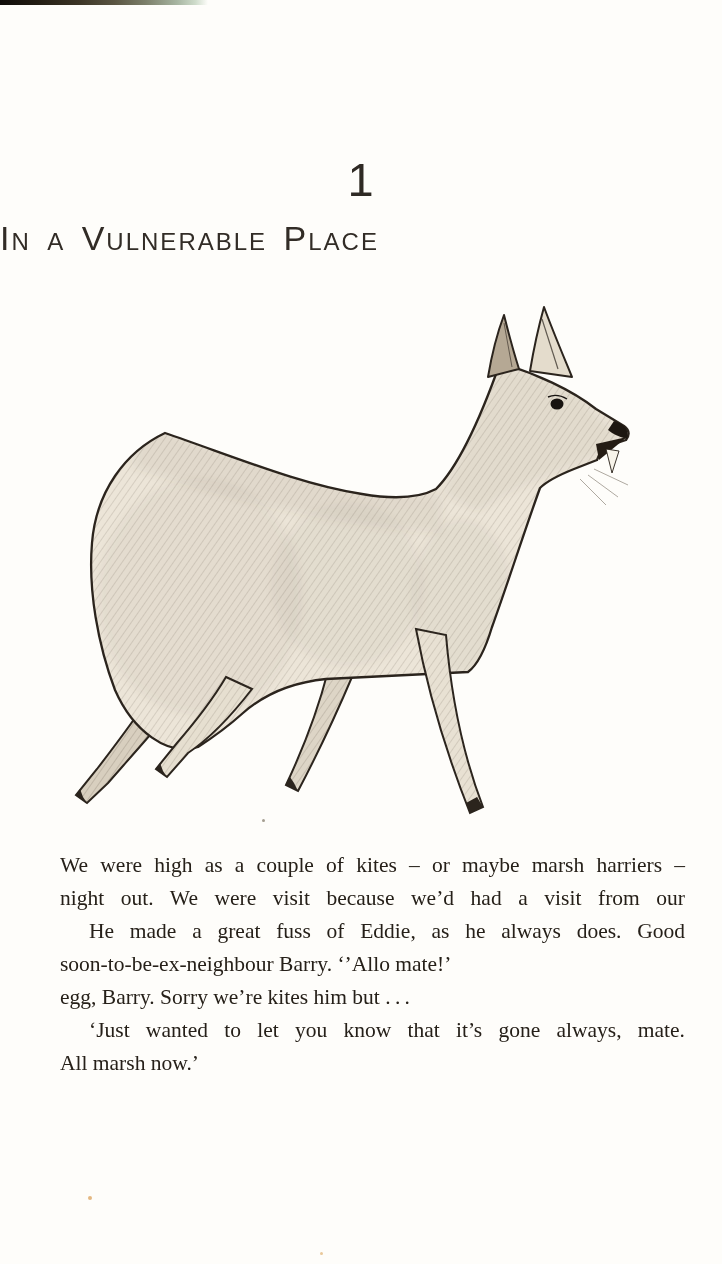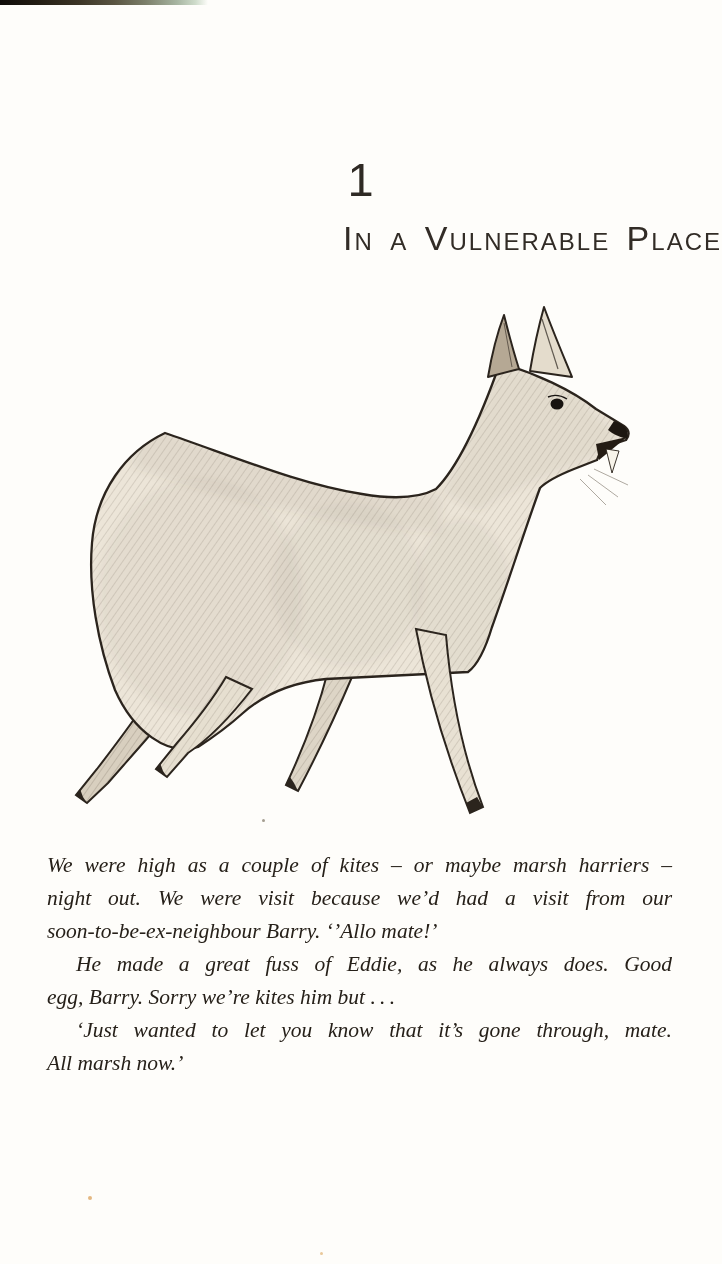--- a/index.html
+++ b/index.html
@@ -16,31 +16,31 @@
   }
   .chapter-number {
     position:absolute; top:152px; left:0; width:722px;
     text-align:center;
     font-family:"Liberation Sans", sans-serif;
     font-size:47px; font-weight:400; letter-spacing:1px;
     color:#2f2a24;
   }
   .chapter-title {
     position:absolute; top:219px; left:0; width:722px;
-    text-align:right;
+    text-align:left;
     font-family:"Liberation Sans", sans-serif;
     font-variant:small-caps;
     font-size:34px; font-weight:400;
     letter-spacing:2px; word-spacing:5px;
     color:#322c26;
   }
   .deer { position:absolute; left:30px; top:285px; width:660px; height:535px; }
   .body-text {
-    position:absolute; left:47px; top:849px; width:625px;
-    font-size:21.5px; line-height:33px; color:#262019;font-style:italic;
+    position:absolute; left:60px; top:849px; width:625px;
+    font-size:21.5px; line-height:33px; color:#262019;
   }
   .line { text-align:left; }
   .line.jfull { text-align:justify; text-align-last:justify; }
   .line.indent { text-indent:29px; }
   .speckle { position:absolute; border-radius:50%; }
   .sp1 { left:88px; top:1196px; width:4px; height:4px; background:#d9a05a; opacity:.75; }
   .sp2 { left:320px; top:1252px; width:3px; height:3px; background:#e0b070; opacity:.7; }
   .sp3 { left:262px; top:819px; width:3px; height:3px; background:#8d8476; opacity:.8; }
 </style>
 </head>
@@ -128,24 +128,24 @@
       <path d="M 584,136 Q 601,141 597,154 Q 585,151 578,145 Z" fill="#1d1711"></path>
       <path d="M 566,159 L 597,152 L 569,175 Z" fill="#241c14"></path>
       <path d="M 576,164 L 582,188 L 589,166 Z" fill="#f8f4ea" stroke="#241c14" stroke-width="0.9"></path>
       <path d="M 558,190 L 588,212 M 550,194 L 576,220 M 564,184 L 598,200" stroke="#5c5244" stroke-width="0.9" opacity="0.55" fill="none"></path>
     </g>
   </svg>
 
   <div class="body-text">
     <div class="line jfull">We were high as a couple of kites – or maybe marsh harriers –</div>
     <div class="line jfull">night out. We were visit because we’d had a visit from our</div>
+    <div class="line jfull indent">He made a great fuss of Eddie, as he always does. Good</div>
     <div class="line">soon-to-be-ex-neighbour Barry. ‘’Allo mate!’</div>
-    <div class="line jfull indent">He made a great fuss of Eddie, as he always does. Good</div>
     <div class="line">egg, Barry. Sorry we’re kites him but . . .</div>
-    <div class="line jfull indent">‘Just wanted to let you know that it’s gone through, mate.</div>
+    <div class="line jfull indent">‘Just wanted to let you know that it’s gone always, mate.</div>
     <div class="line">All marsh now.’</div>
   </div>
 
   <div class="speckle sp1"></div>
   <div class="speckle sp2"></div>
   <div class="speckle sp3"></div>
 
 </div>
 
 </body></html>

